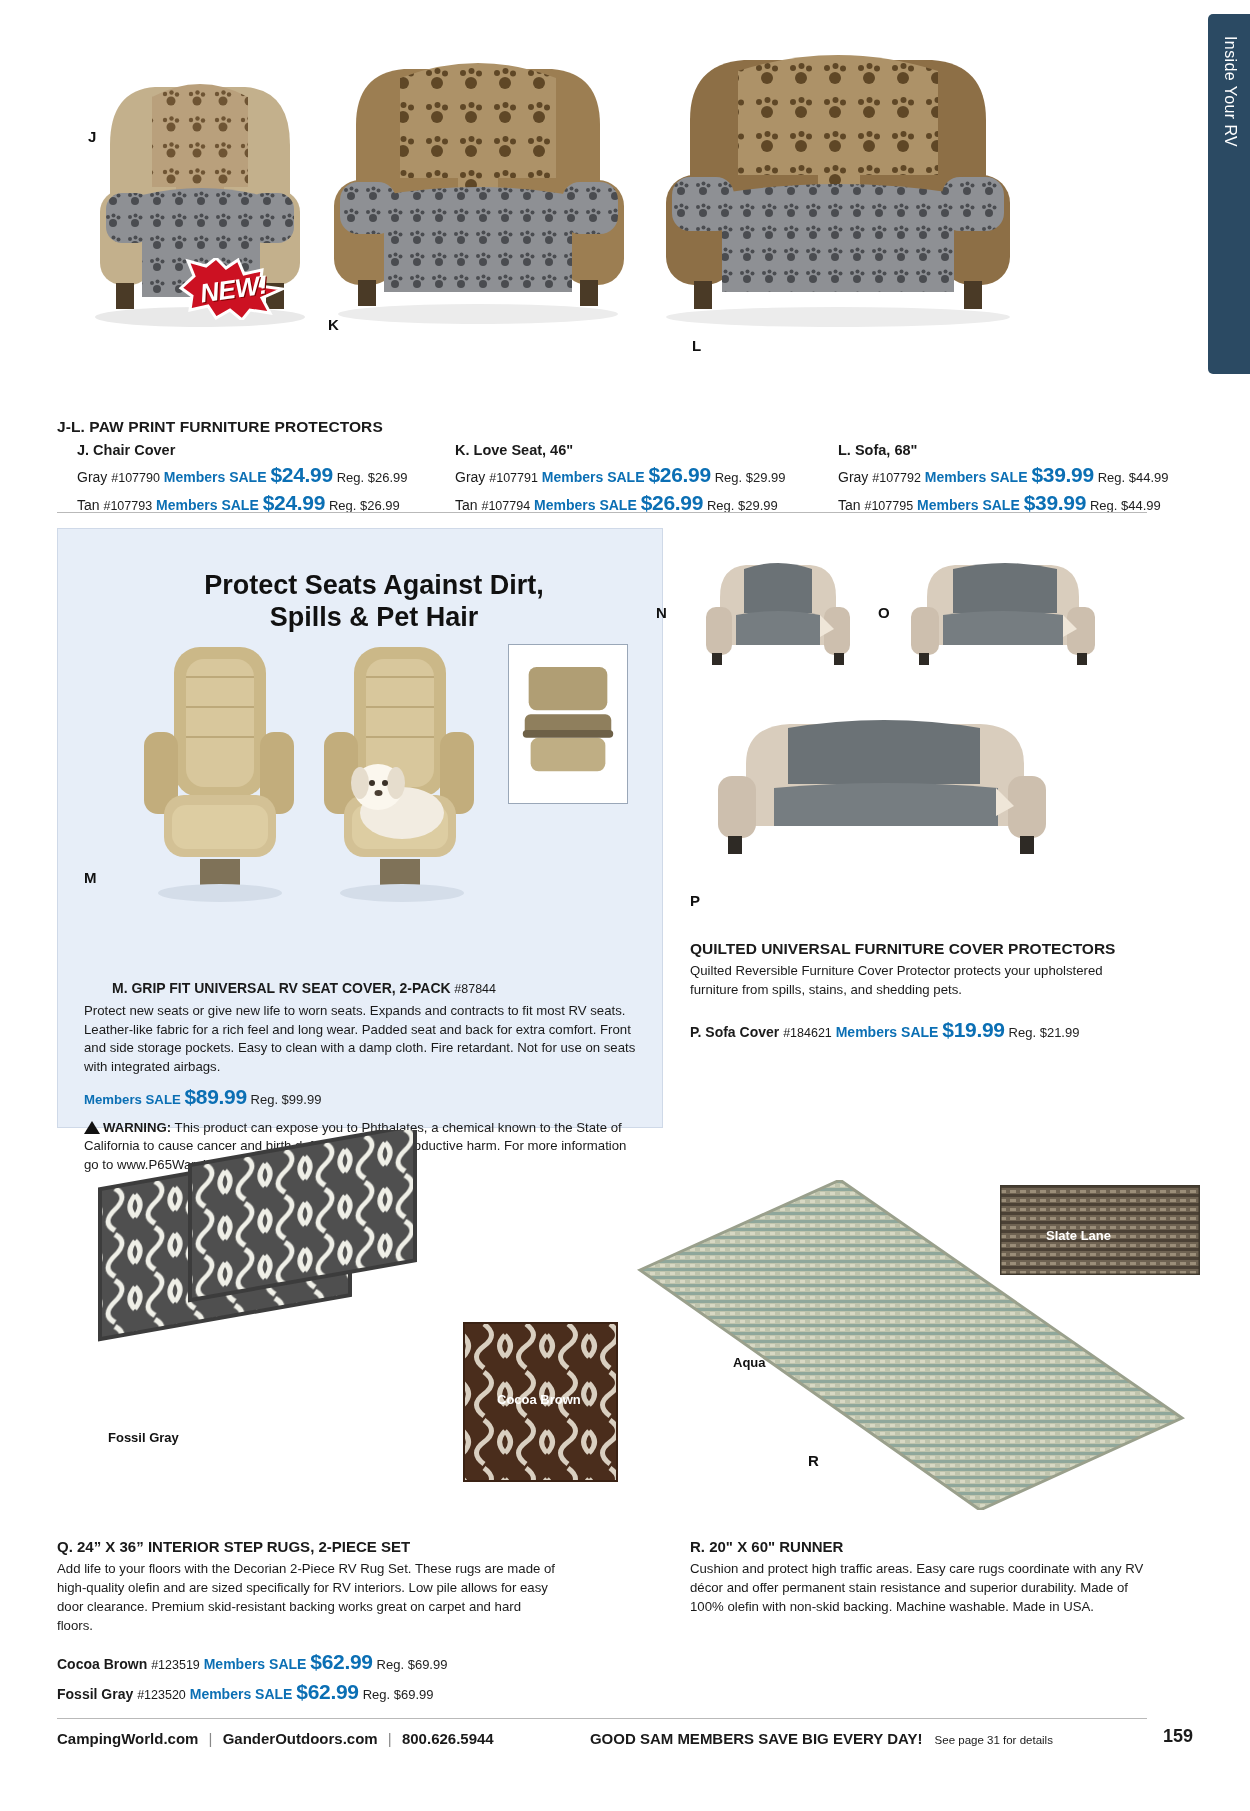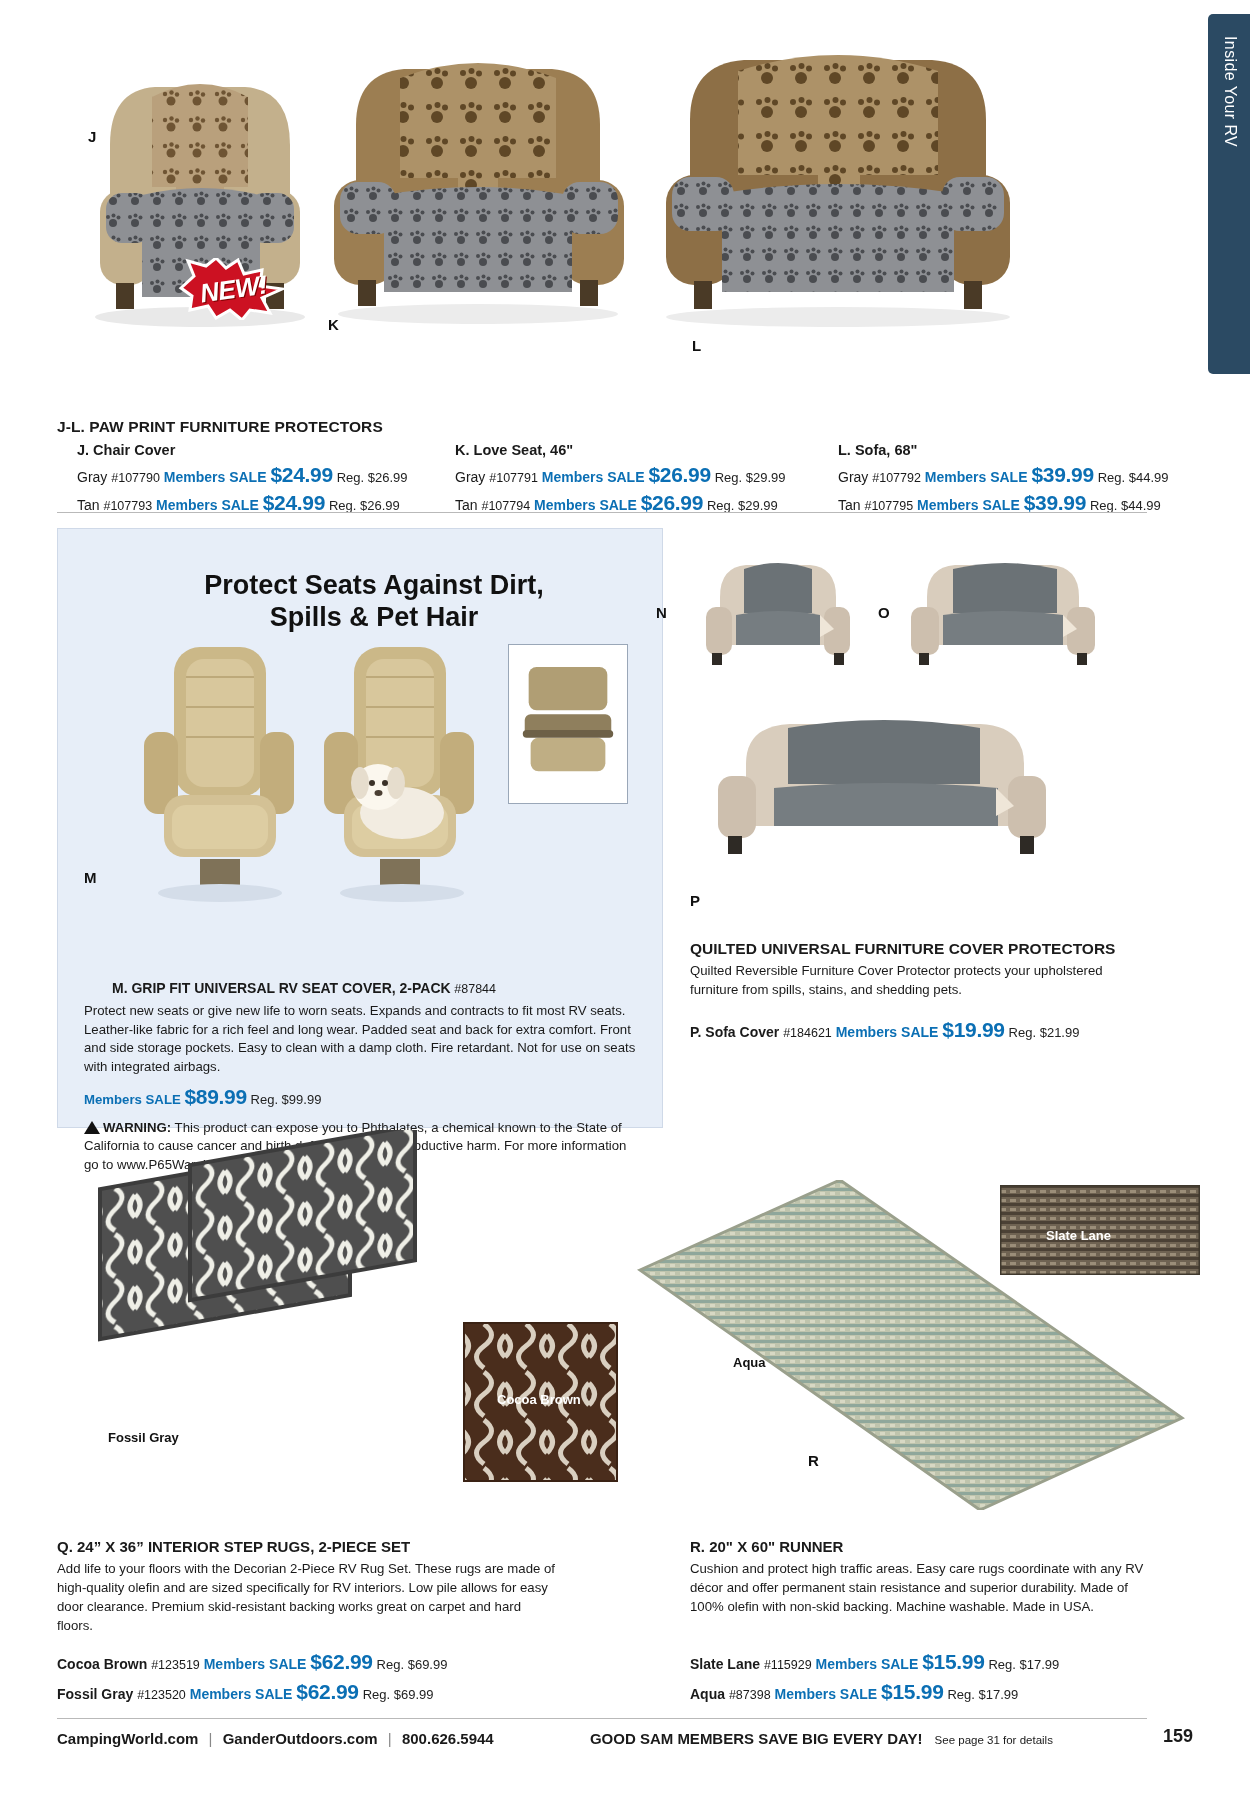--- a/index.html
+++ b/index.html
@@ -491,36 +491,20 @@
       <b>Fossil Gray</b>
       <span class="sku">#123520</span>
       <span class="mem">Members SALE</span>
       <span class="big">$62.99</span>
       <span class="reg">Reg. $69.99</span>
     </div>
   </div>
 
   <div class="r-head">R. 20" X 60" RUNNER</div>
   <div class="r-body">Cushion and protect high traffic areas. Easy care rugs coordinate with any RV décor and offer permanent stain resistance and superior durability. Made of 100% olefin with non-skid backing. Machine washable. Made in USA.</div>
-  <div class="r-prices">
-    <div class="row">
-      <b>Slate Lane</b>
-      <span class="sku">#115929</span>
-      <span class="mem">Members SALE</span>
-      <span class="big">$15.99</span>
-      <span class="reg">Reg. $17.99</span>
-    </div>
-    <div class="row">
-      <b>Aqua</b>
-      <span class="sku">#87398</span>
-      <span class="mem">Members SALE</span>
-      <span class="big">$15.99</span>
-      <span class="reg">Reg. $17.99</span>
-    </div>
-  </div>
 
   <div class="footer-rule"></div>
   <div class="footer">
     <span class="brand">CampingWorld.com</span>
     <span class="sep">|</span>
     <span class="brand">GanderOutdoors.com</span>
     <span class="sep">|</span>
     <span class="brand">800.626.5944</span>
     <span class="mid">GOOD SAM MEMBERS SAVE BIG EVERY DAY!</span>
     <span class="see">See page 31 for details</span>

